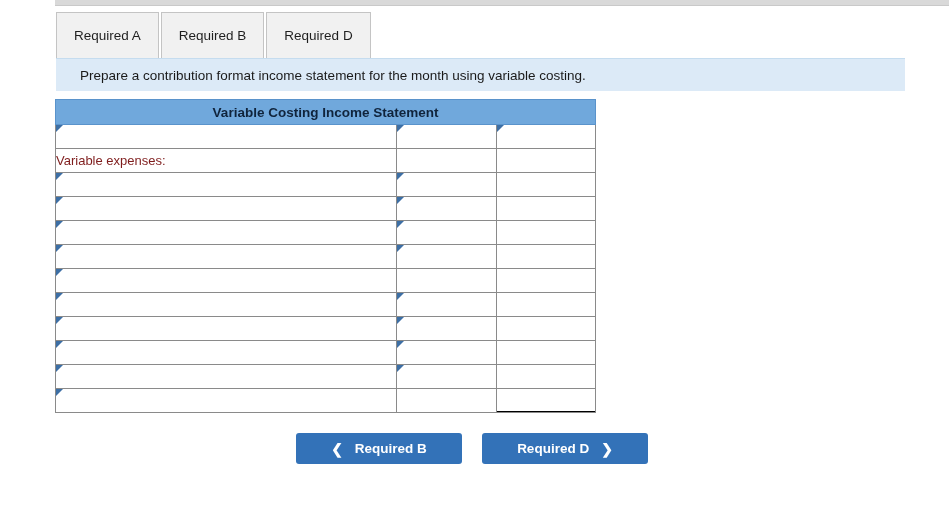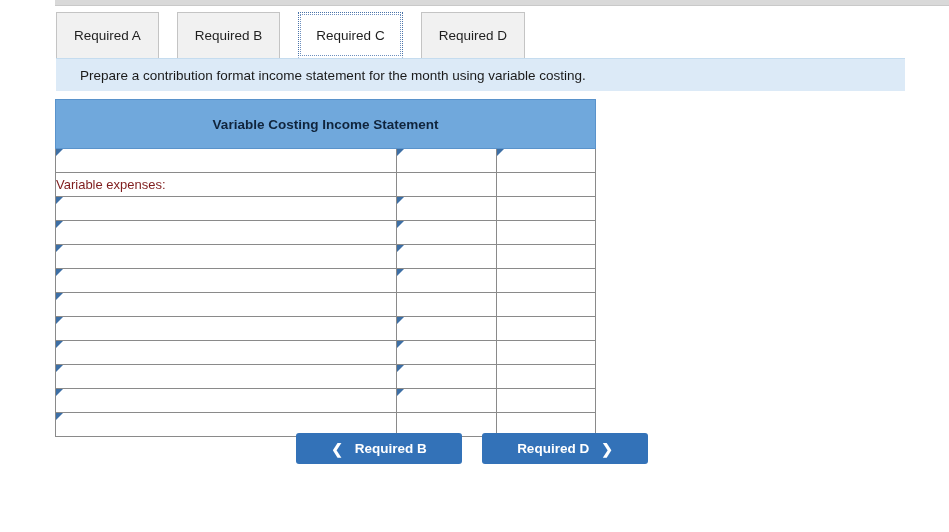--- a/index.html
+++ b/index.html
@@ -43,21 +43,21 @@
     padding: 0 17px;
     display: flex;
     align-items: center;
     justify-content: center;
     background: #f1f1f1;
     border: 1px solid #c4c4c4;
     border-bottom: none;
     font-size: 13.5px;
     color: #1f1f1f;
     white-space: nowrap;
-    margin-right: 18px;
+    margin-right: 2px;
     position: relative;
   }
   .tab.active {
     background: #ffffff;
     border: 1px dotted #4a73a8;
     border-bottom: 1px solid #ffffff;
     z-index: 3;
     outline: 1px dotted #6d8fbe;
     outline-offset: -3px;
   }
@@ -93,21 +93,21 @@
   #statement col.c3 { width: 99px; }
 
   #statement th.title {
     height: 24px;
     background: #70a8dc;
     border: 1px solid #5a93cb;
     color: #10243c;
     font-size: 13.5px;
     font-weight: bold;
     text-align: center;
-    padding: 12px;
+    padding: 0;
   }
 
   #statement td {
     height: 23px;
     padding: 0;
     border: 1px solid #8a8a8a;
     background: #ffffff;
     vertical-align: middle;
     position: relative;
   }
@@ -181,23 +181,20 @@
 <body>
 
 <div id="top-strip"></div>
 
 <div id="tabbar">
     <div class="tab">
       <span>Required A</span>
     </div>
     <div class="tab">
       <span>Required B</span>
-    </div>
-    <div class="tab active">
-      <span>Required C</span>
     </div>
     <div class="tab">
       <span>Required D</span>
     </div>
   </div>
 
 <div id="instruction">
   <span>Prepare a contribution format income statement for the month using variable costing.</span>
 </div>
 

